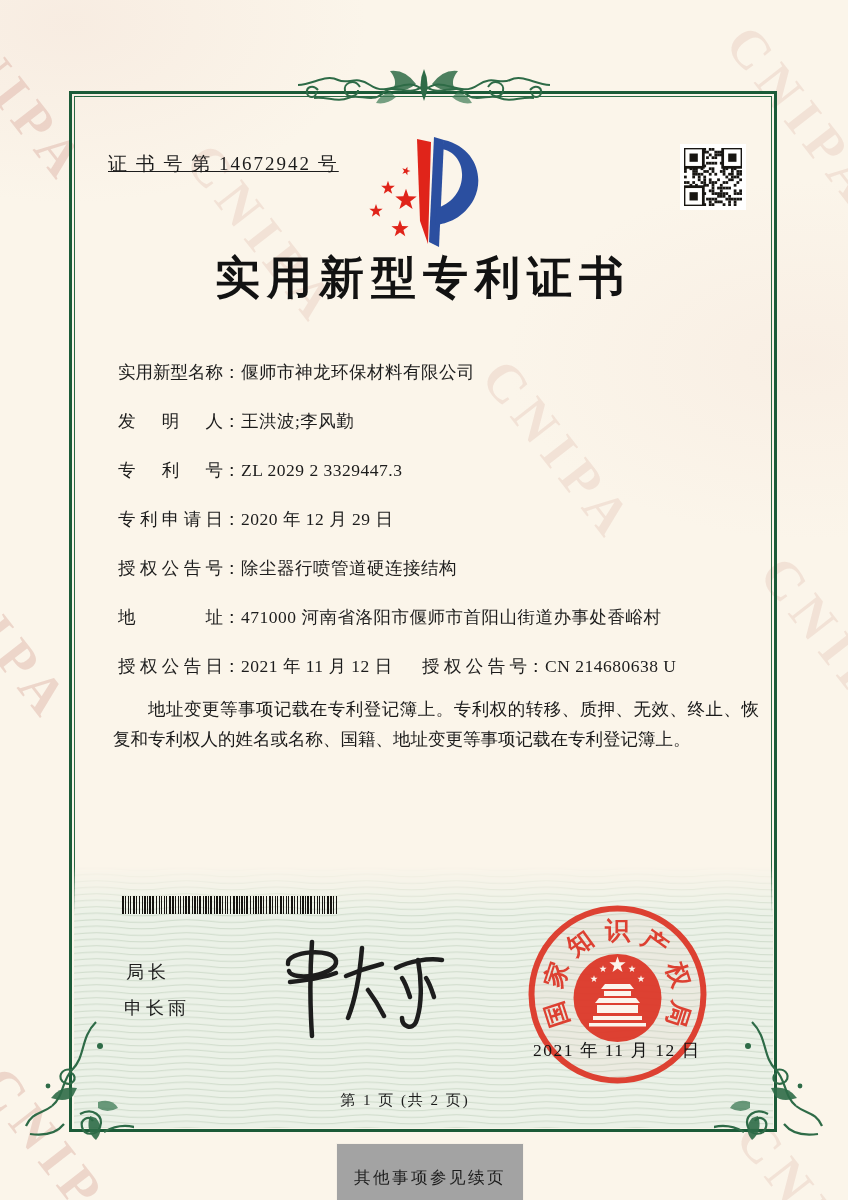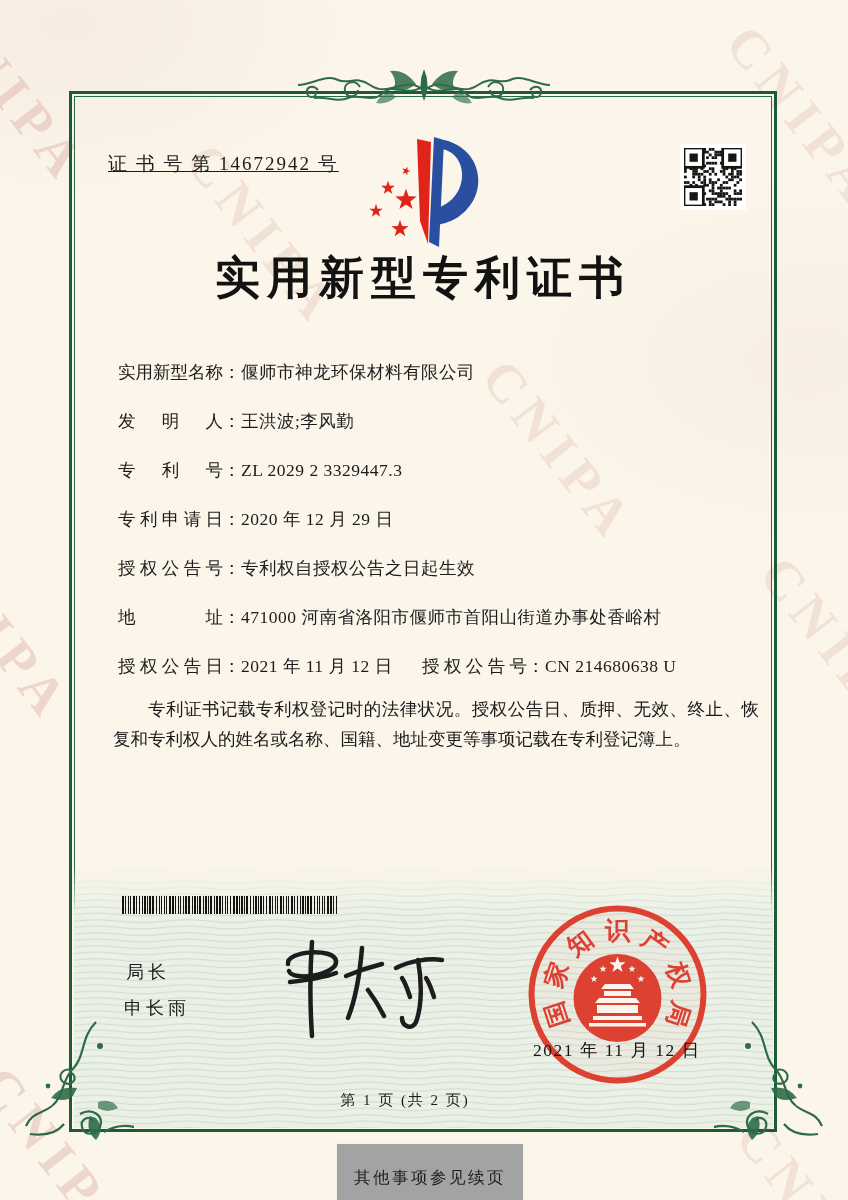--- a/index.html
+++ b/index.html
@@ -308,31 +308,31 @@
 <div class="frow" style="top:408px;">
   <span class="lbl">发明人</span><span class="colon">：</span><span class="val">王洪波;李风勤</span>
 </div>
 <div class="frow" style="top:457px;">
   <span class="lbl">专利号</span><span class="colon">：</span><span class="val">ZL 2029 2 3329447.3</span>
 </div>
 <div class="frow" style="top:506px;">
   <span class="lbl">专利申请日</span><span class="colon">：</span><span class="val">2020 年 12 月 29 日</span>
 </div>
 <div class="frow" style="top:555px;">
-  <span class="lbl">授权公告号</span><span class="colon">：</span><span class="val">专利权自授权公告之日起生效</span>
+  <span class="lbl">授权公告号</span><span class="colon">：</span><span class="val">除尘器行喷管道硬连接结构</span>
 </div>
 <div class="frow" style="top:604px;">
   <span class="lbl">地址</span><span class="colon">：</span><span class="val">471000  河南省洛阳市偃师市首阳山街道办事处香峪村</span>
 </div>
 <div class="frow" style="top:653px;">
   <span class="lbl">授权公告日</span><span class="colon">：</span><span class="val v-fixed">2021 年 11 月 12 日</span><span class="lbl">授权公告号</span><span class="colon">：</span><span class="val">CN 214680638 U</span>
 </div>
 
 <div class="abs paras">
-  <p>专利证书记载专利权登记时的法律状况。授权公告日、质押、无效、终止、恢复和专利权人的姓名或名称、国籍、地址变更等事项记载在专利登记簿上。</p>
+  <p>地址变更等事项记载在专利登记簿上。专利权的转移、质押、无效、终止、恢复和专利权人的姓名或名称、国籍、地址变更等事项记载在专利登记簿上。</p>
 </div>
 
 <div class="abs barcode"><i class="bar" style="width: 2px;"></i><i style="width: 1px;"></i><i class="bar" style="width: 1px;"></i><i style="width: 2px;"></i><i class="bar" style="width: 1px;"></i><i style="width: 1px;"></i><i class="bar" style="width: 1px;"></i><i style="width: 2px;"></i><i class="bar" style="width: 2px;"></i><i style="width: 1px;"></i><i class="bar" style="width: 1px;"></i><i style="width: 2px;"></i><i class="bar" style="width: 1px;"></i><i style="width: 2px;"></i><i class="bar" style="width: 1px;"></i><i style="width: 1px;"></i><i class="bar" style="width: 2px;"></i><i style="width: 1px;"></i><i class="bar" style="width: 1px;"></i><i style="width: 1px;"></i><i class="bar" style="width: 2px;"></i><i style="width: 1px;"></i><i class="bar" style="width: 2px;"></i><i style="width: 2px;"></i><i class="bar" style="width: 1px;"></i><i style="width: 2px;"></i><i class="bar" style="width: 1px;"></i><i style="width: 1px;"></i><i class="bar" style="width: 1px;"></i><i style="width: 2px;"></i><i class="bar" style="width: 1px;"></i><i style="width: 1px;"></i><i class="bar" style="width: 1px;"></i><i style="width: 2px;"></i><i class="bar" style="width: 2px;"></i><i style="width: 1px;"></i><i class="bar" style="width: 2px;"></i><i style="width: 1px;"></i><i class="bar" style="width: 1px;"></i><i style="width: 2px;"></i><i class="bar" style="width: 1px;"></i><i style="width: 1px;"></i><i class="bar" style="width: 1px;"></i><i style="width: 2px;"></i><i class="bar" style="width: 1px;"></i><i style="width: 1px;"></i><i class="bar" style="width: 2px;"></i><i style="width: 1px;"></i><i class="bar" style="width: 2px;"></i><i style="width: 2px;"></i><i class="bar" style="width: 1px;"></i><i style="width: 1px;"></i><i class="bar" style="width: 2px;"></i><i style="width: 1px;"></i><i class="bar" style="width: 1px;"></i><i style="width: 1px;"></i><i class="bar" style="width: 2px;"></i><i style="width: 2px;"></i><i class="bar" style="width: 1px;"></i><i style="width: 1px;"></i><i class="bar" style="width: 2px;"></i><i style="width: 1px;"></i><i class="bar" style="width: 1px;"></i><i style="width: 1px;"></i><i class="bar" style="width: 2px;"></i><i style="width: 2px;"></i><i class="bar" style="width: 1px;"></i><i style="width: 1px;"></i><i class="bar" style="width: 2px;"></i><i style="width: 1px;"></i><i class="bar" style="width: 2px;"></i><i style="width: 1px;"></i><i class="bar" style="width: 1px;"></i><i style="width: 2px;"></i><i class="bar" style="width: 1px;"></i><i style="width: 1px;"></i><i class="bar" style="width: 1px;"></i><i style="width: 2px;"></i><i class="bar" style="width: 1px;"></i><i style="width: 2px;"></i><i class="bar" style="width: 2px;"></i><i style="width: 1px;"></i><i class="bar" style="width: 2px;"></i><i style="width: 1px;"></i><i class="bar" style="width: 1px;"></i><i style="width: 1px;"></i><i class="bar" style="width: 2px;"></i><i style="width: 1px;"></i><i class="bar" style="width: 1px;"></i><i style="width: 1px;"></i><i class="bar" style="width: 2px;"></i><i style="width: 2px;"></i><i class="bar" style="width: 1px;"></i><i style="width: 2px;"></i><i class="bar" style="width: 1px;"></i><i style="width: 1px;"></i><i class="bar" style="width: 2px;"></i><i style="width: 1px;"></i><i class="bar" style="width: 1px;"></i><i style="width: 1px;"></i><i class="bar" style="width: 2px;"></i><i style="width: 1px;"></i><i class="bar" style="width: 1px;"></i><i style="width: 2px;"></i><i class="bar" style="width: 1px;"></i><i style="width: 2px;"></i><i class="bar" style="width: 2px;"></i><i style="width: 1px;"></i><i class="bar" style="width: 1px;"></i><i style="width: 2px;"></i><i class="bar" style="width: 1px;"></i><i style="width: 1px;"></i><i class="bar" style="width: 1px;"></i><i style="width: 2px;"></i><i class="bar" style="width: 2px;"></i><i style="width: 1px;"></i><i class="bar" style="width: 1px;"></i><i style="width: 2px;"></i><i class="bar" style="width: 1px;"></i><i style="width: 1px;"></i><i class="bar" style="width: 1px;"></i><i style="width: 2px;"></i><i class="bar" style="width: 2px;"></i><i style="width: 1px;"></i><i class="bar" style="width: 1px;"></i><i style="width: 2px;"></i><i class="bar" style="width: 1px;"></i><i style="width: 2px;"></i><i class="bar" style="width: 1px;"></i><i style="width: 1px;"></i><i class="bar" style="width: 2px;"></i><i style="width: 1px;"></i><i class="bar" style="width: 1px;"></i><i style="width: 1px;"></i><i class="bar" style="width: 2px;"></i><i style="width: 1px;"></i><i class="bar" style="width: 2px;"></i><i style="width: 2px;"></i><i class="bar" style="width: 1px;"></i><i style="width: 2px;"></i><i class="bar" style="width: 1px;"></i><i style="width: 1px;"></i><i class="bar" style="width: 1px;"></i><i style="width: 2px;"></i><i class="bar" style="width: 1px;"></i><i style="width: 1px;"></i><i class="bar" style="width: 1px;"></i><i style="width: 2px;"></i><i class="bar" style="width: 2px;"></i><i style="width: 1px;"></i><i class="bar" style="width: 2px;"></i><i style="width: 1px;"></i><i class="bar" style="width: 1px;"></i><i style="width: 2px;"></i><i class="bar" style="width: 1px;"></i><i style="width: 1px;"></i></div>
 
 <div class="abs director-title">局长</div>
 <div class="abs director-name">申长雨</div>
 
 <svg class="abs signature" viewBox="0 0 200 114">
   <g stroke="#1d1d1d" stroke-width="4.5" fill="none" stroke-linecap="round" stroke-linejoin="round">
     <path d="M62,12 C60,40 60,76 62,106"></path>

